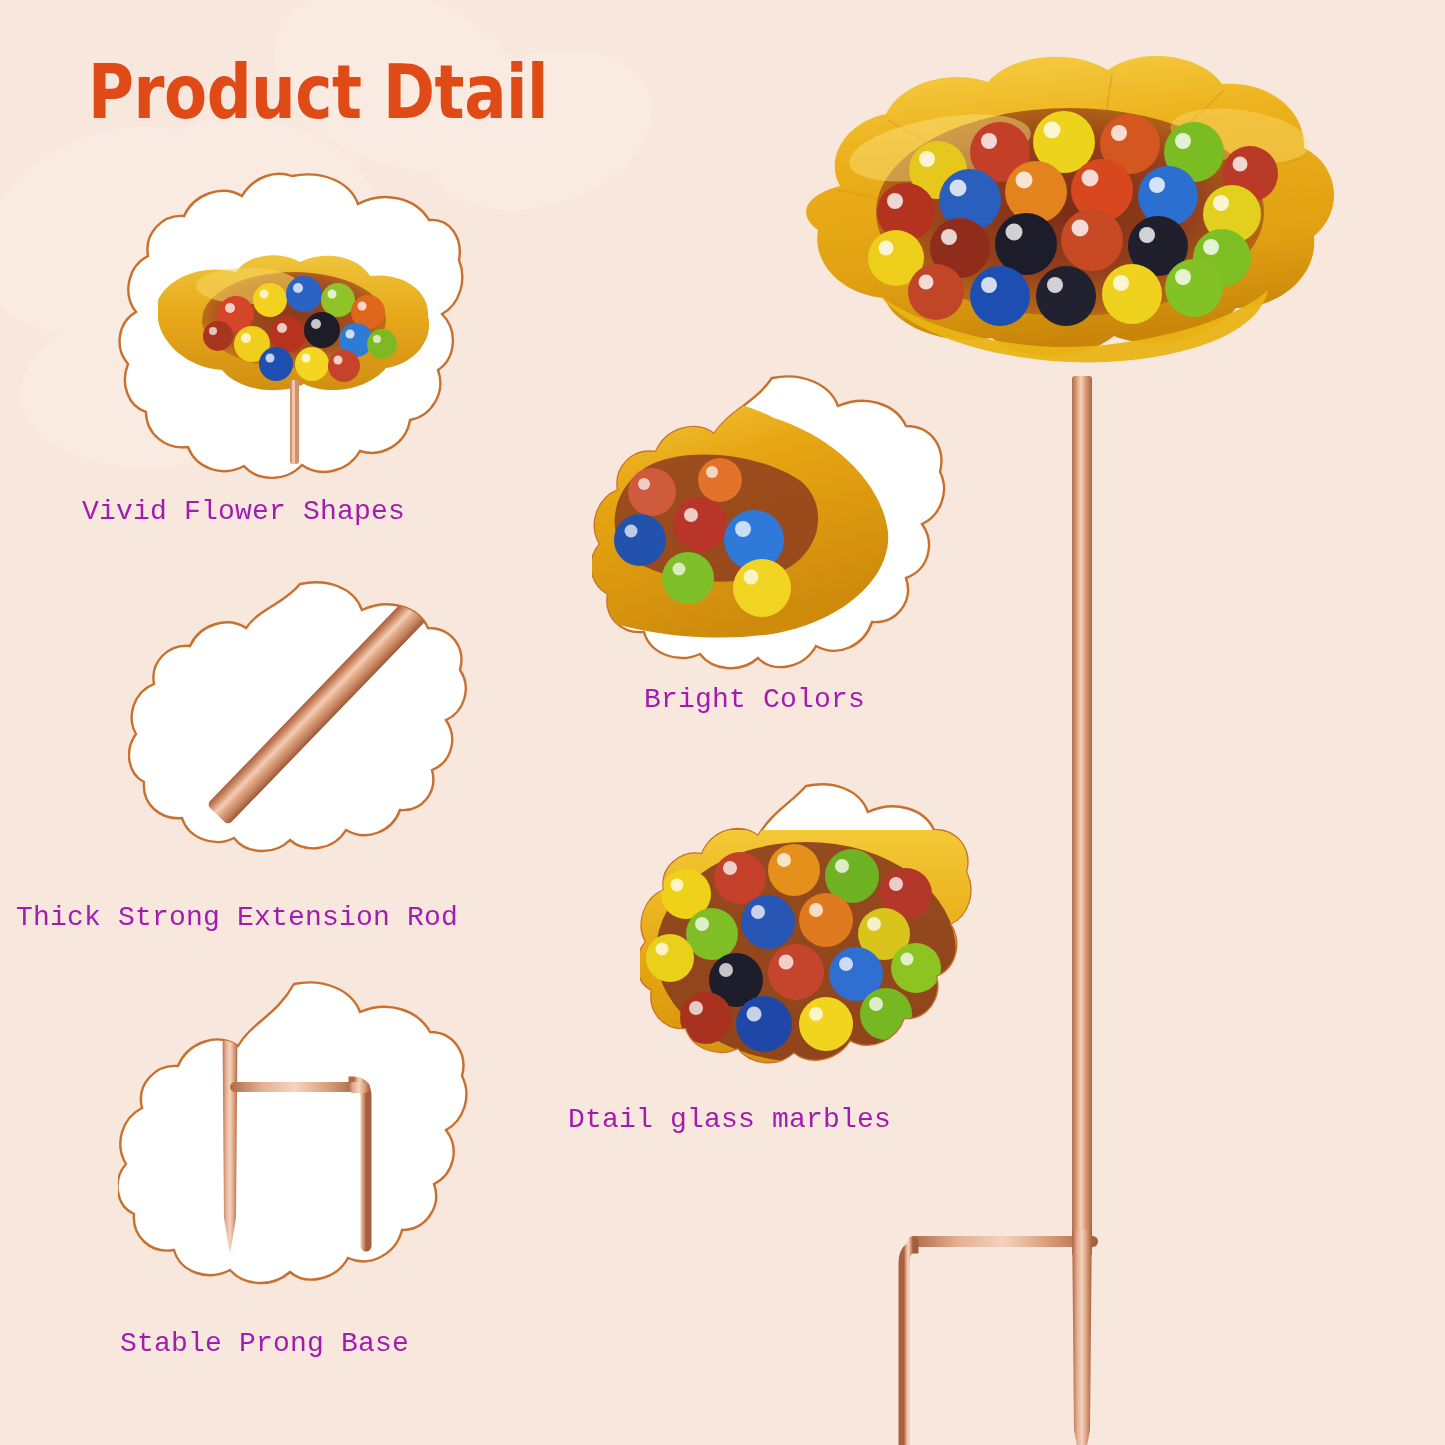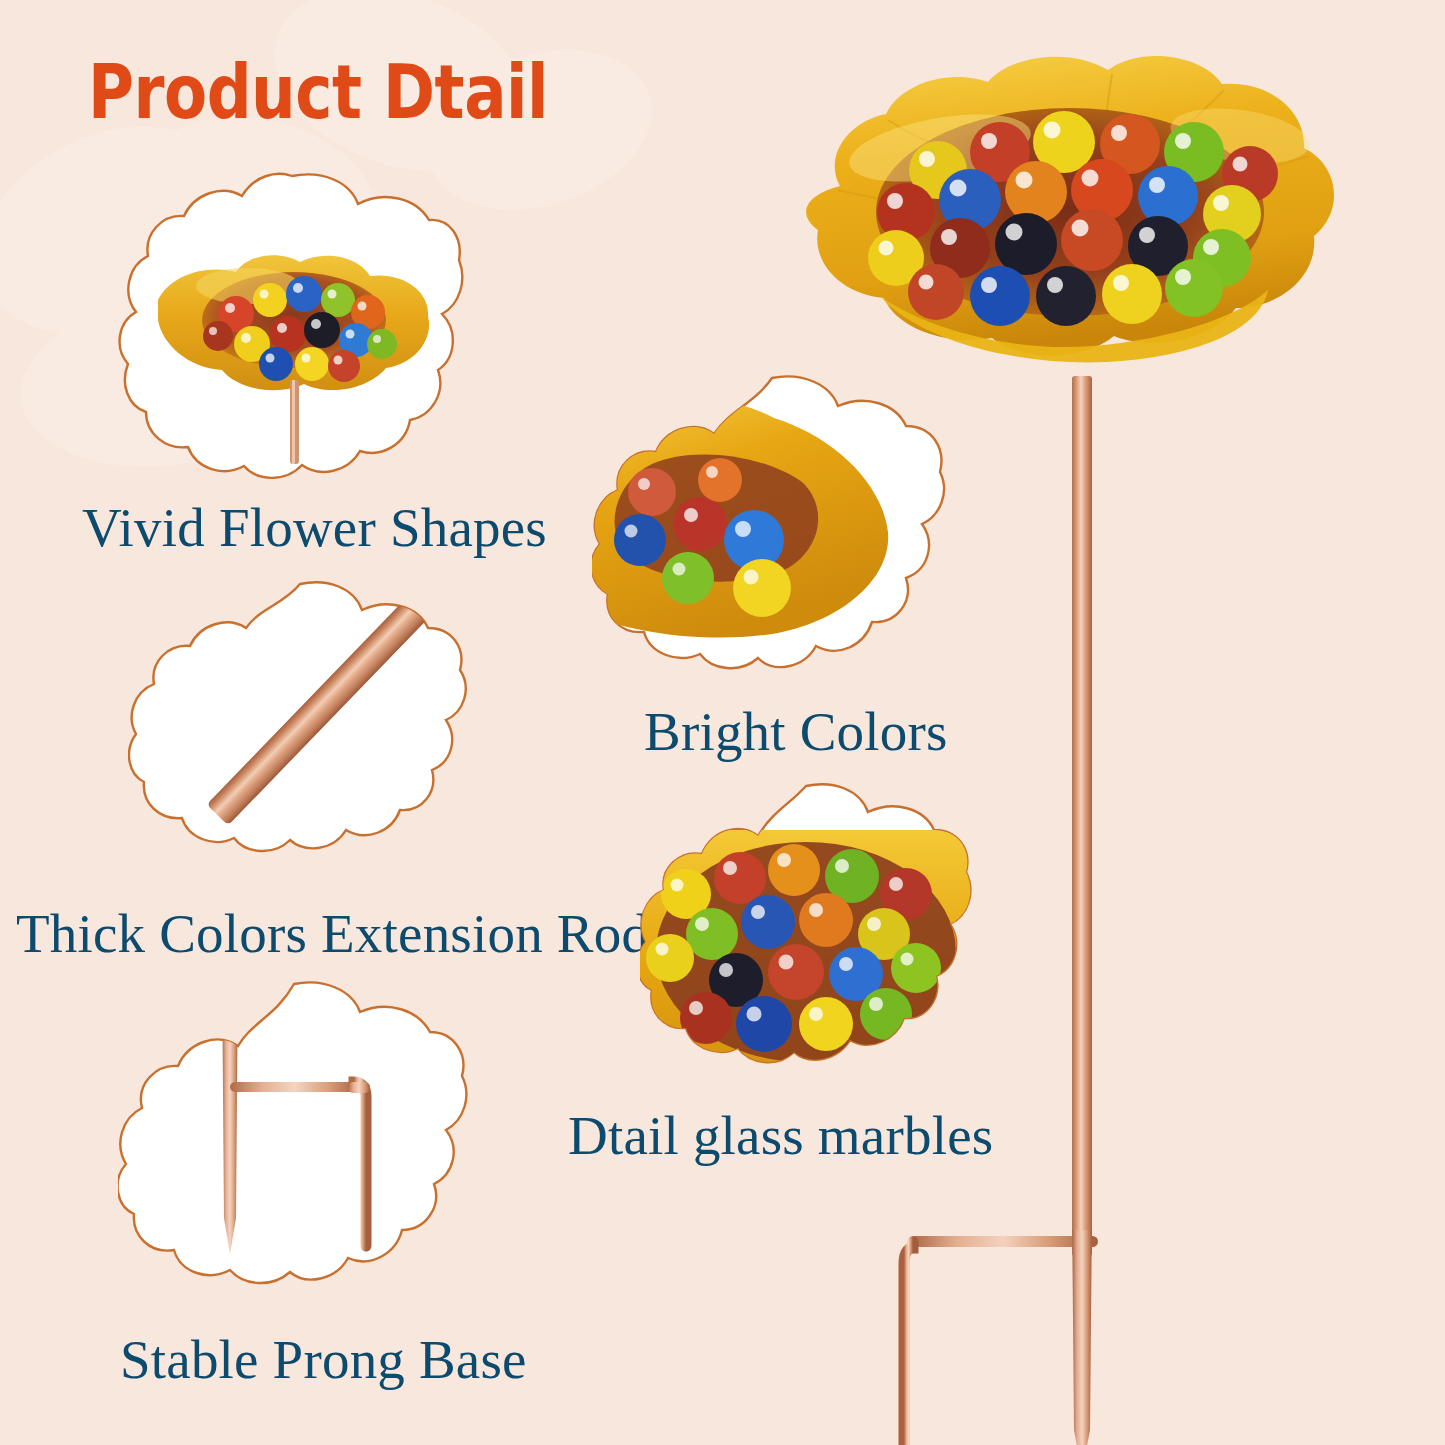--- a/index.html
+++ b/index.html
@@ -27,37 +27,37 @@
     white-space:nowrap;
   }
 
   
   .feature{position:absolute;}
   .badge{position:relative;}
   .badge svg{display:block;position:absolute;left:0;top:0;}
 
   .caption{
     position:absolute;
-    font-size:55px;color:#0c4a6e;
-    font-family:Liberation Serif, serif;
+    font-size:28px;color:#a21caf;
+    font-family:Liberation Mono, monospace;
     white-space:nowrap;letter-spacing:.2px;
   }
 
   
   #f-flower{left:118px;top:168px;width:348px;height:322px;}
   #c-flower{left:82px;top:496px;}
 
   #f-rod{left:128px;top:578px;width:344px;height:300px;}
   #c-rod{left:16px;top:902px;}
 
   #f-prong{left:118px;top:978px;width:352px;height:322px;}
   #c-prong{left:120px;top:1328px;}
 
   #f-colors{left:592px;top:372px;width:358px;height:308px;}
-  #c-colors{left:644px;top:700px;}
+  #c-colors{left:644px;top:684px;}
 
   #f-marbles{left:640px;top:782px;width:332px;height:300px;}
   #c-marbles{left:568px;top:1104px;}
 
   
   #main-product{position:absolute;left:720px;top:40px;width:680px;height:1400px;}
   #main-bowl{position:absolute;left:0;top:0;width:660px;height:360px;}
   #main-rod{
     position:absolute;left:352px;top:336px;width:20px;height:880px;
     background:linear-gradient(90deg,
@@ -206,21 +206,21 @@
                 <line x1="158" y1="-51" x2="188" y2="-54"></line>
                 <line x1="158" y1="-44" x2="188" y2="-47"></line>
                 <line x1="158" y1="-37" x2="188" y2="-40"></line>
               </g>
               <rect x="158" y="-70" width="9" height="40" fill="#eef0f1" opacity=".7"></rect>
             </g>
           </g>
         </g>
       </svg>
     </div>
-    <div class="caption" id="c-rod">Thick Colors Extension Rod</div>
+    <div class="caption" id="c-rod">Thick Strong Extension Rod</div>
   </div>
 
   <div class="feature">
     <div class="badge" id="f-prong">
       <svg width="352" height="322" viewBox="0 0 352 322">
         <defs>
           <clipPath id="clipProng">
             <path d="M176 6 C206 0 234 12 242 34 C270 22 300 32 312 54 C336 54 350 76 344 98
                      C354 118 346 142 328 152 C342 170 336 196 316 206 C324 228 308 252 284 252
                      C278 276 252 290 230 280 C218 302 188 308 172 294 C154 310 126 308 112 292

